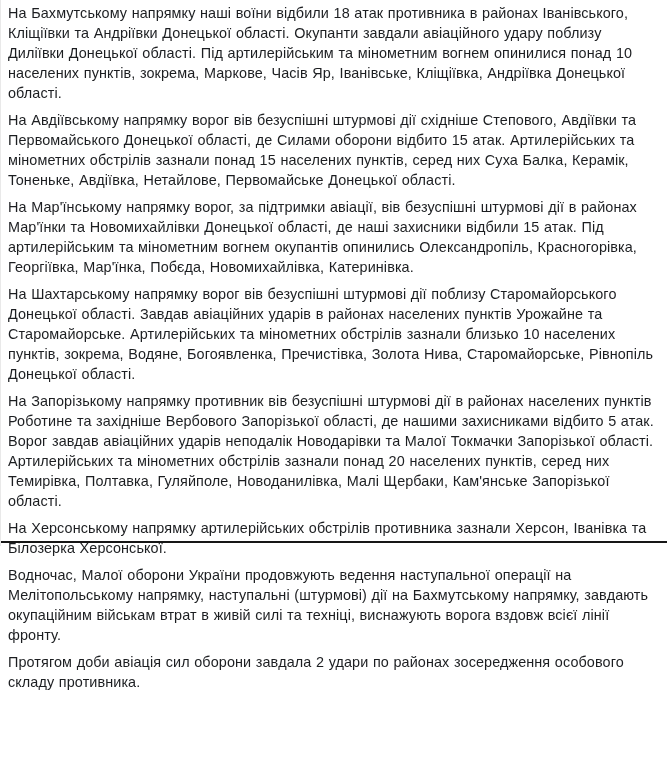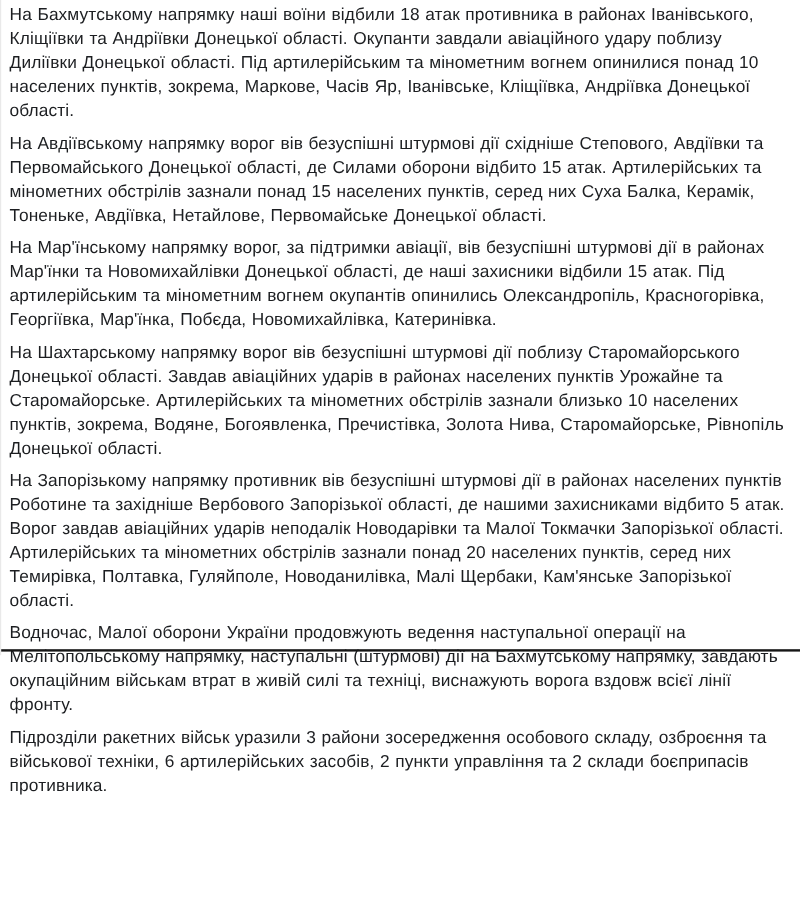--- a/index.html
+++ b/index.html
@@ -43,17 +43,18 @@
 </head>
 <body>
 
 <div class="page">
   <article class="report">
     <p>На Бахмутському напрямку наші воїни відбили 18 атак противника в районах  Іванівського, Кліщіївки та Андріївки Донецької області. Окупанти завдали авіаційного удару поблизу Диліївки Донецької області. Під артилерійським та мінометним вогнем опинилися понад 10 населених пунктів, зокрема, Маркове, Часів Яр, Іванівське, Кліщіївка, Андріївка Донецької області.</p>
     <p>На Авдіївському напрямку ворог вів безуспішні штурмові дії східніше Степового, Авдіївки та Первомайського Донецької області, де Силами оборони відбито 15 атак. Артилерійських та мінометних обстрілів зазнали понад 15 населених пунктів, серед них Суха Балка, Керамік, Тоненьке, Авдіївка, Нетайлове,  Первомайське Донецької області.</p>
     <p>На Мар'їнському напрямку ворог, за підтримки авіації, вів безуспішні штурмові дії в районах Мар'їнки та Новомихайлівки Донецької області, де наші захисники відбили 15 атак. Під артилерійським та мінометним вогнем окупантів опинились Олександропіль, Красногорівка, Георгіївка, Мар'їнка, Побєда, Новомихайлівка, Катеринівка.</p>
     <p>На Шахтарському напрямку ворог вів безуспішні штурмові дії поблизу Старомайорського Донецької області. Завдав авіаційних ударів в районах населених пунктів Урожайне та Старомайорське. Артилерійських та мінометних обстрілів зазнали близько 10 населених пунктів, зокрема, Водяне, Богоявленка, Пречистівка, Золота Нива, Старомайорське, Рівнопіль Донецької області.</p>
     <p>На Запорізькому напрямку противник вів безуспішні штурмові дії в районах населених пунктів Роботине та західніше Вербового Запорізької області, де нашими захисниками відбито 5 атак. Ворог завдав авіаційних ударів неподалік Новодарівки та Малої Токмачки Запорізької області. Артилерійських та мінометних обстрілів зазнали понад 20 населених пунктів, серед них Темирівка, Полтавка, Гуляйполе, Новоданилівка, Малі Щербаки, Кам'янське Запорізької області.</p>
+    <p>На Херсонському напрямку артилерійських обстрілів противника зазнали Херсон, Іванівка та Білозерка Херсонської.</p>
     <p>Водночас, Малої оборони України продовжують ведення наступальної операції на Мелітопольському напрямку, наступальні (штурмові) дії на Бахмутському напрямку, завдають окупаційним військам втрат в живій силі та техніці, виснажують ворога вздовж всієї лінії фронту.</p>
-    <p>Підрозділи ракетних військ уразили 3 райони зосередження особового складу, озброєння та військової техніки, 6 артилерійських засобів, 2 пункти управління та 2 склади боєприпасів противника.</p>
+    <p>Протягом доби авіація сил оборони завдала 2 удари по районах зосередження особового складу противника.</p>
   </article>
   <div class="bottom-divider"></div>
 </div>
 
 </body></html>

